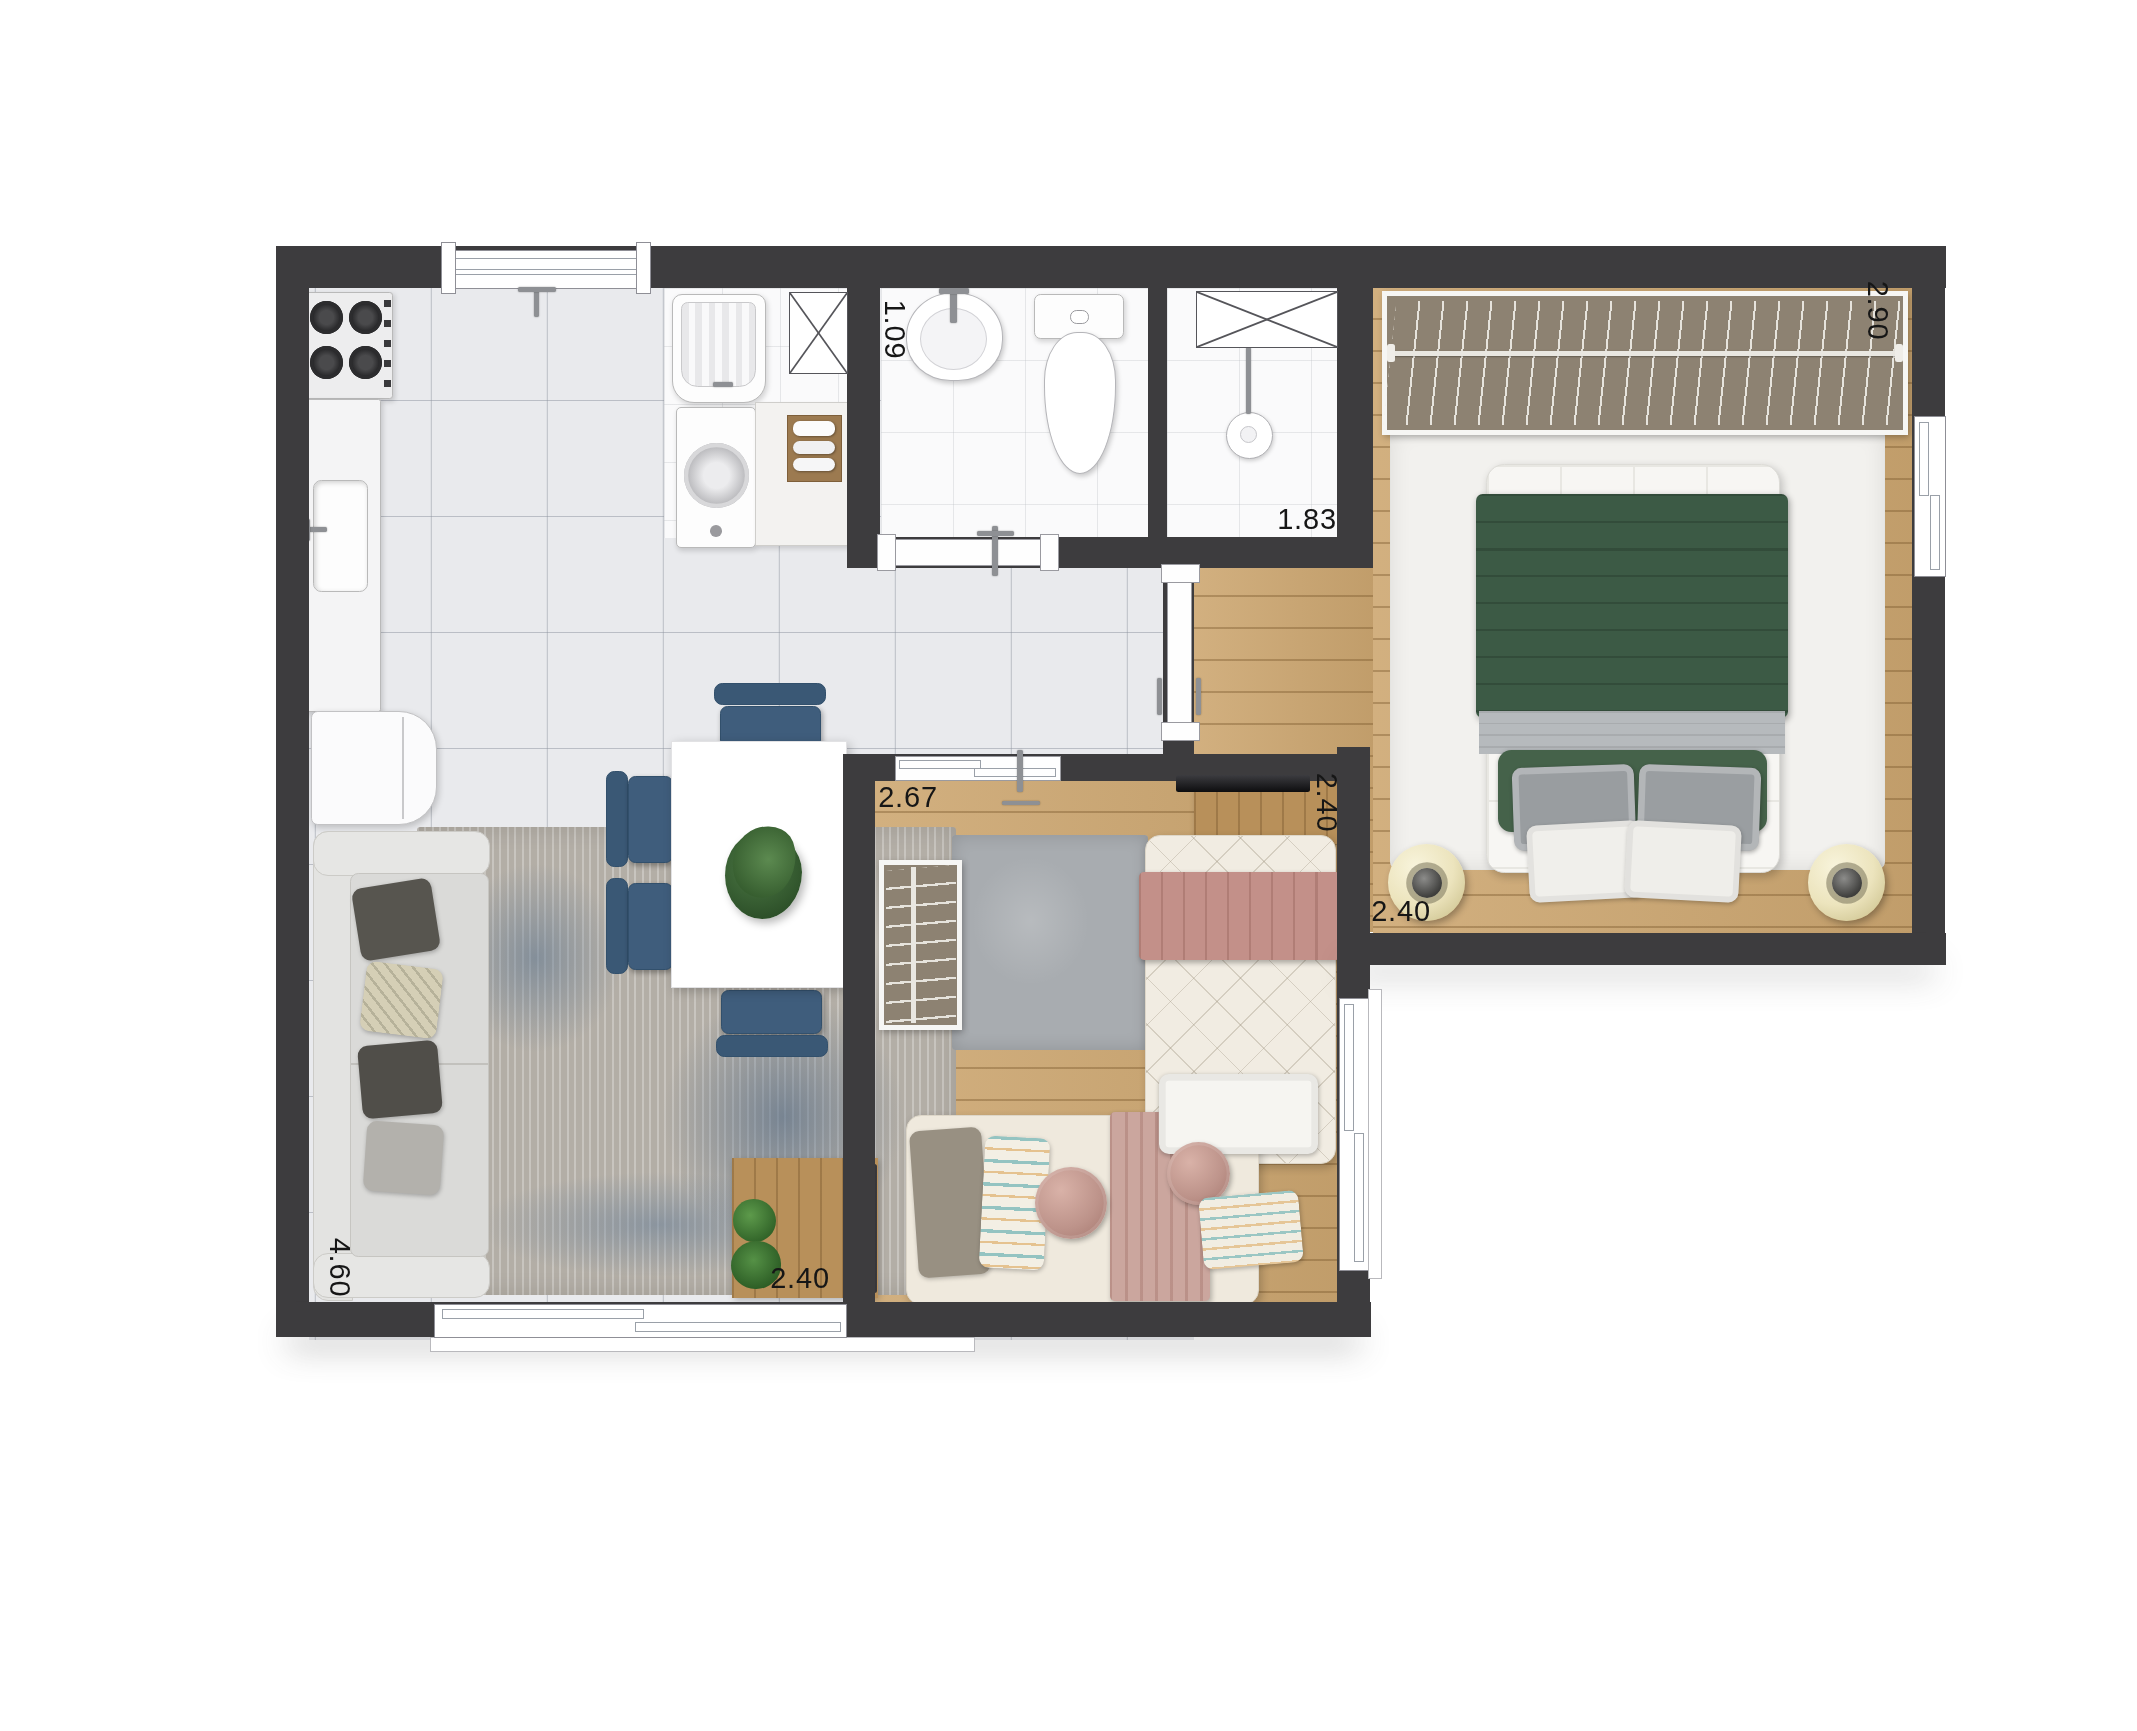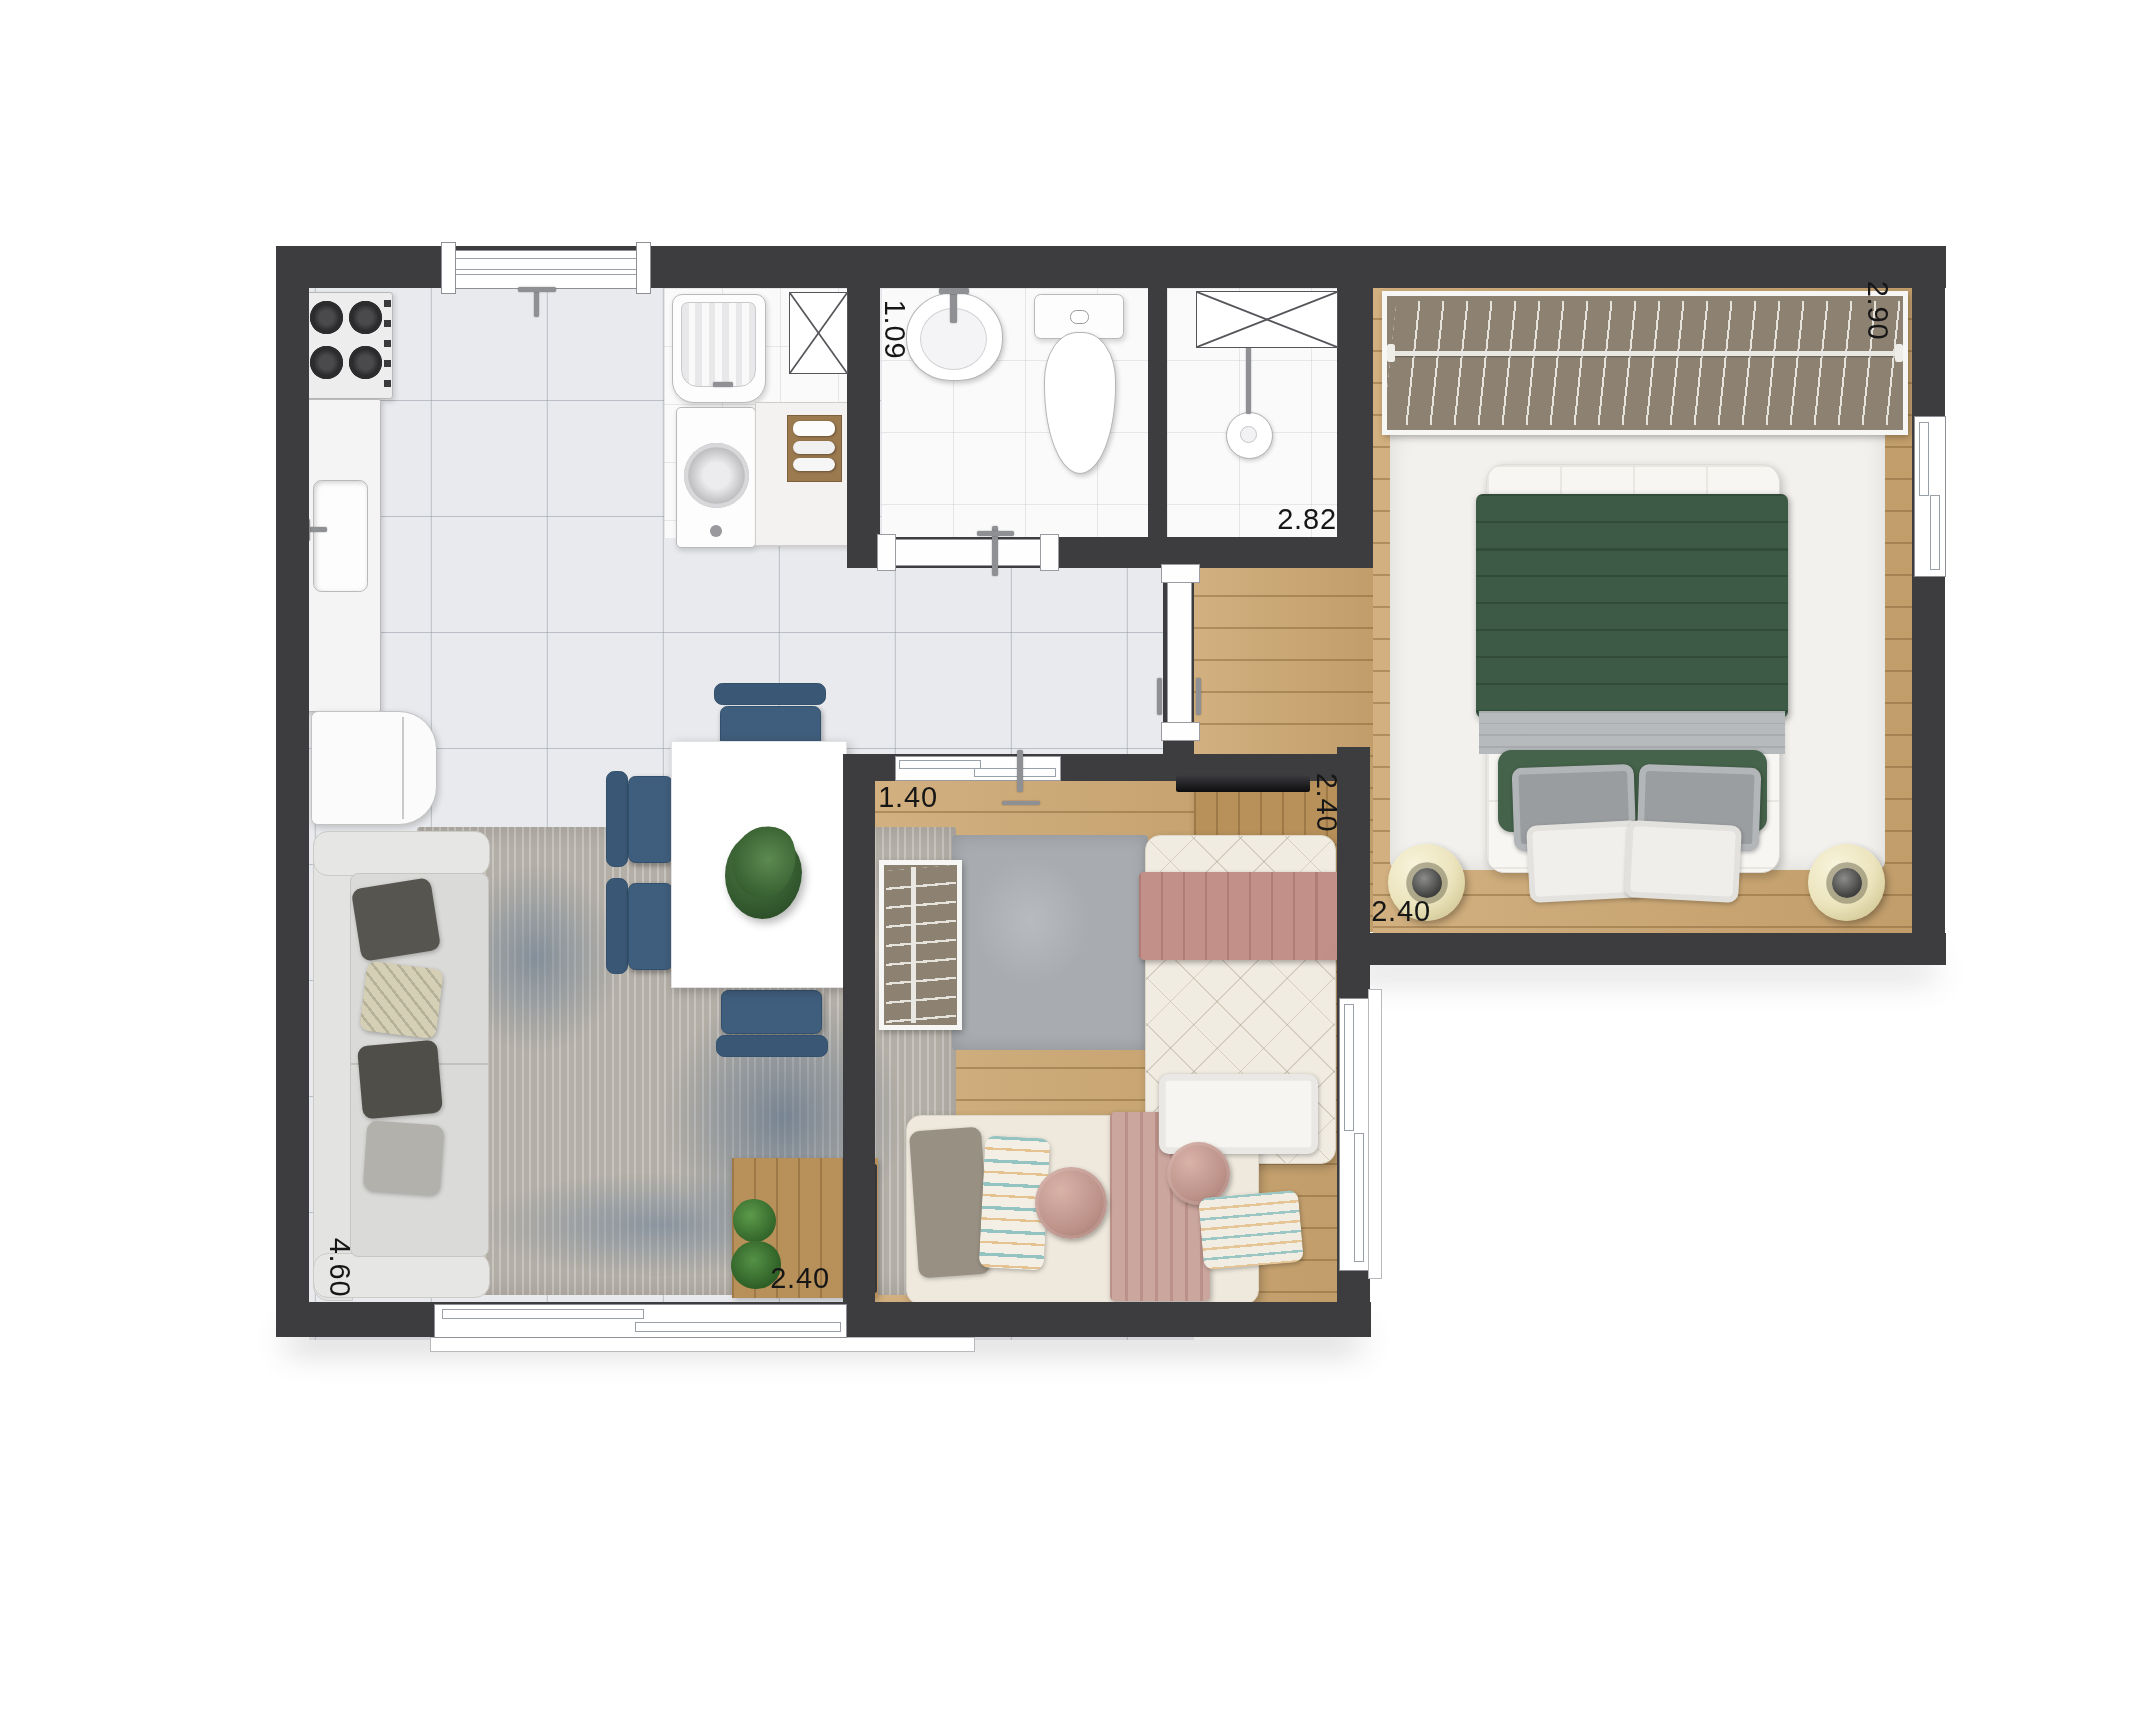--- a/index.html
+++ b/index.html
@@ -280,22 +280,22 @@
     <div class="pane" style="left:15px;top:78px;width:7.5px;height:73px;"></div>
   </div>
 
   <div class="win" style="left:434px;top:1304px;width:411px;height:32px;">
     <div class="pane" style="left:6.7px;top:4.2px;width:200px;height:8.3px;"></div>
     <div class="pane" style="left:200px;top:16.7px;width:204px;height:8.3px;"></div>
   </div>
   <div class="win" style="left:430px;top:1337px;width:543px;height:13.4px;border:0.8px solid #b9b9bd;z-index:58;"></div>
 
   <div class="dim v" style="left:844px;top:313px;">1.09</div>
-  <div class="dim" style="left:1257px;top:503px;">2.82</div>
+  <div class="dim" style="left:1257px;top:503px;">1.83</div>
   <div class="dim v" style="left:1827px;top:294px;">2.90</div>
-  <div class="dim" style="left:858px;top:781px;">1.40</div>
+  <div class="dim" style="left:858px;top:781px;">2.67</div>
   <div class="dim v" style="left:1276px;top:786px;">2.40</div>
   <div class="dim" style="left:1351px;top:895px;">2.40</div>
   <div class="dim" style="left:750px;top:1262px;">2.40</div>
   <div class="dim v" style="left:289px;top:1251px;">4.60</div>
 
 </div>
 
 
 </body></html>

